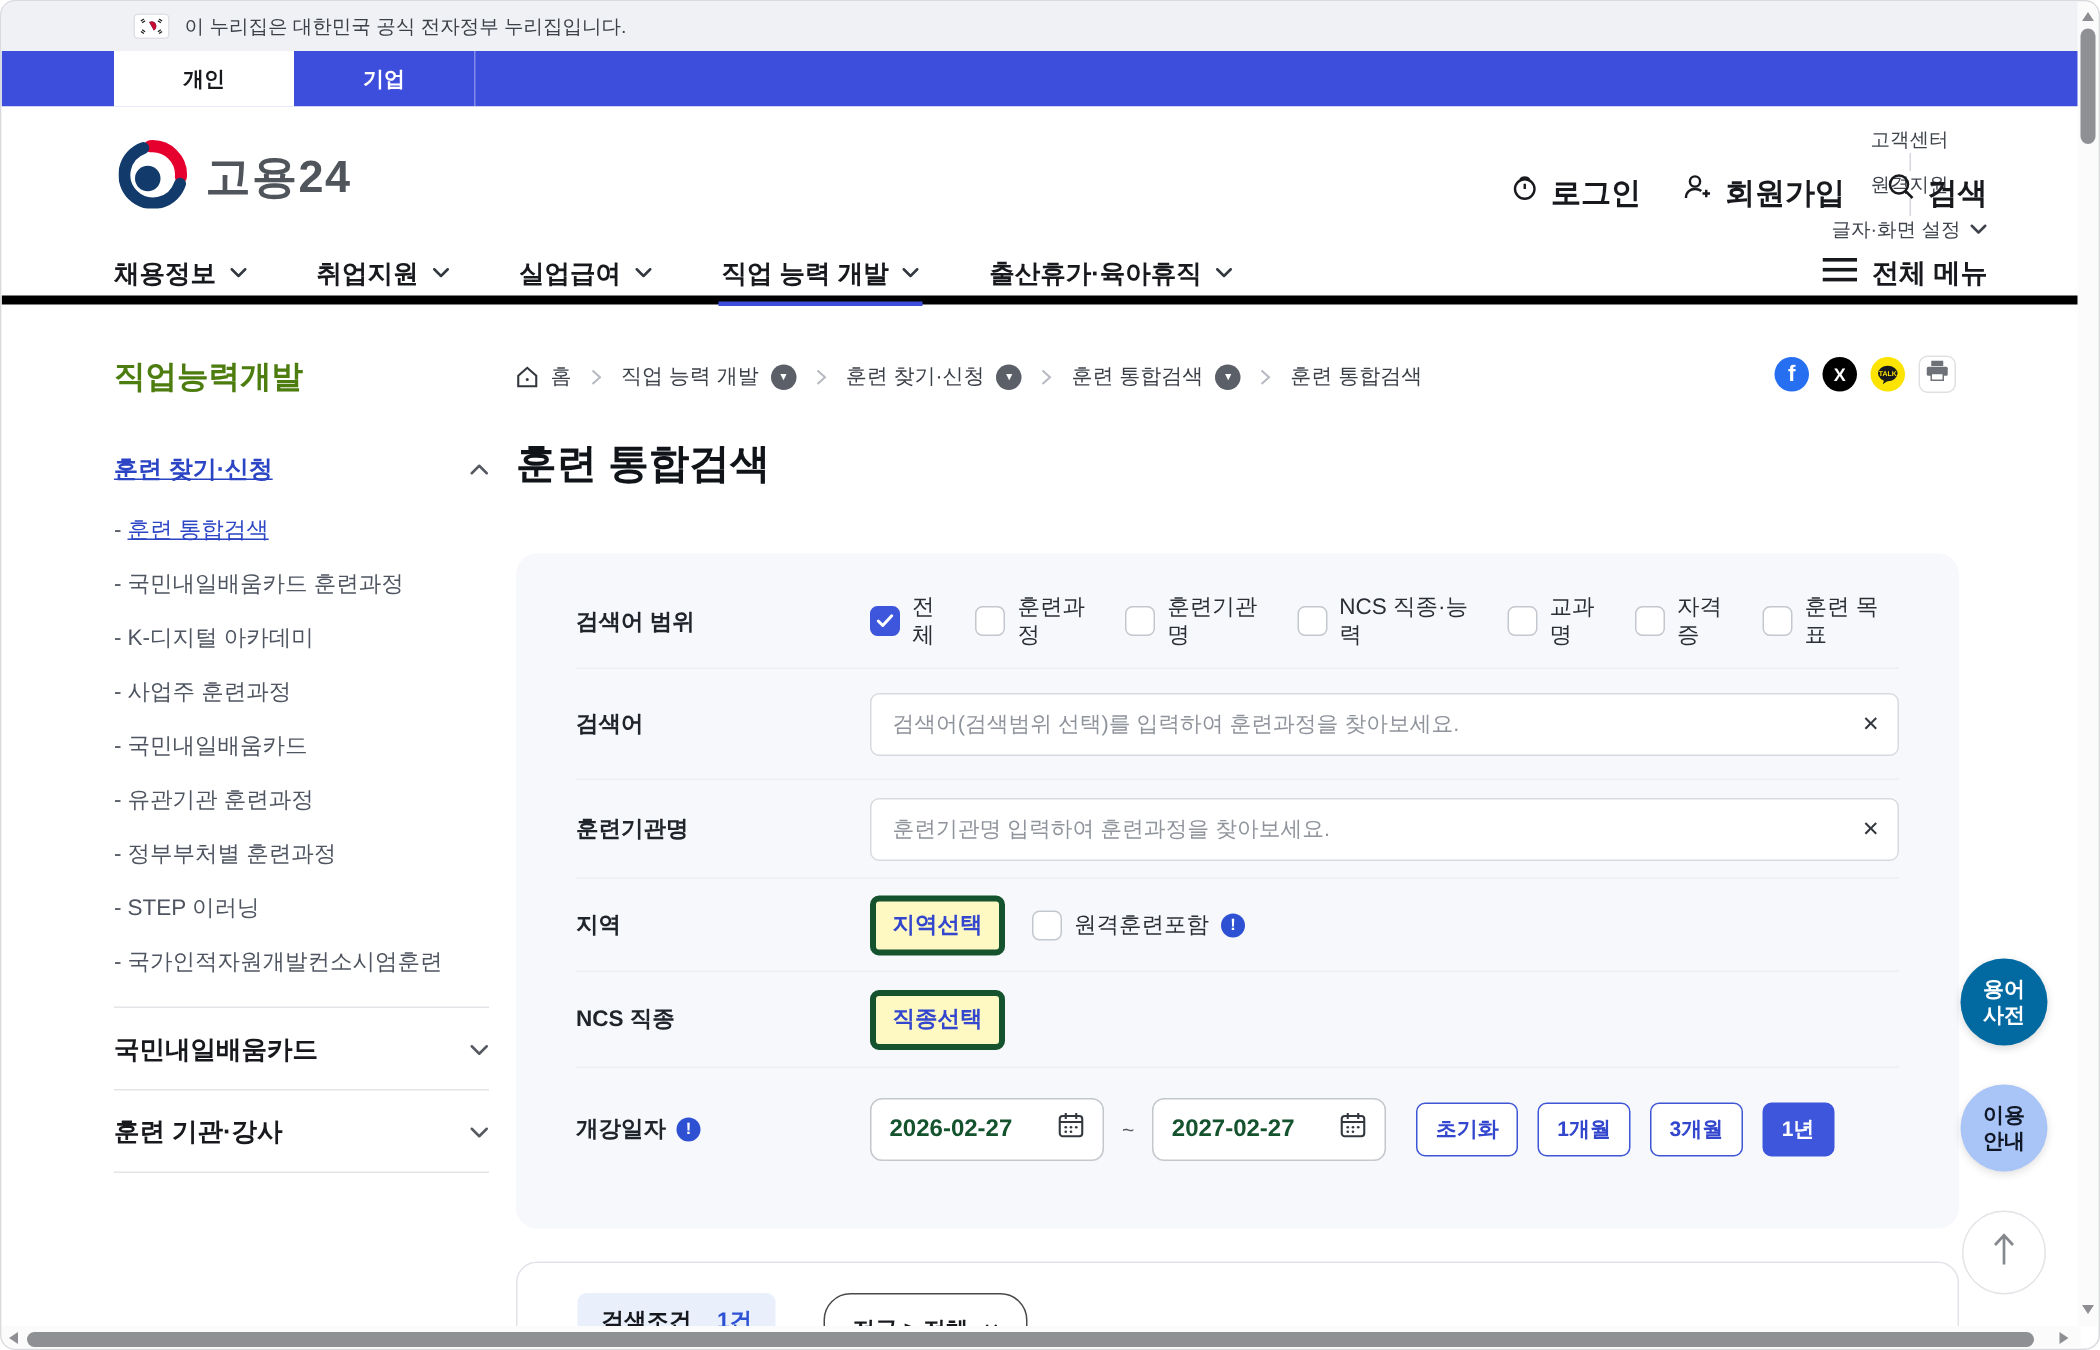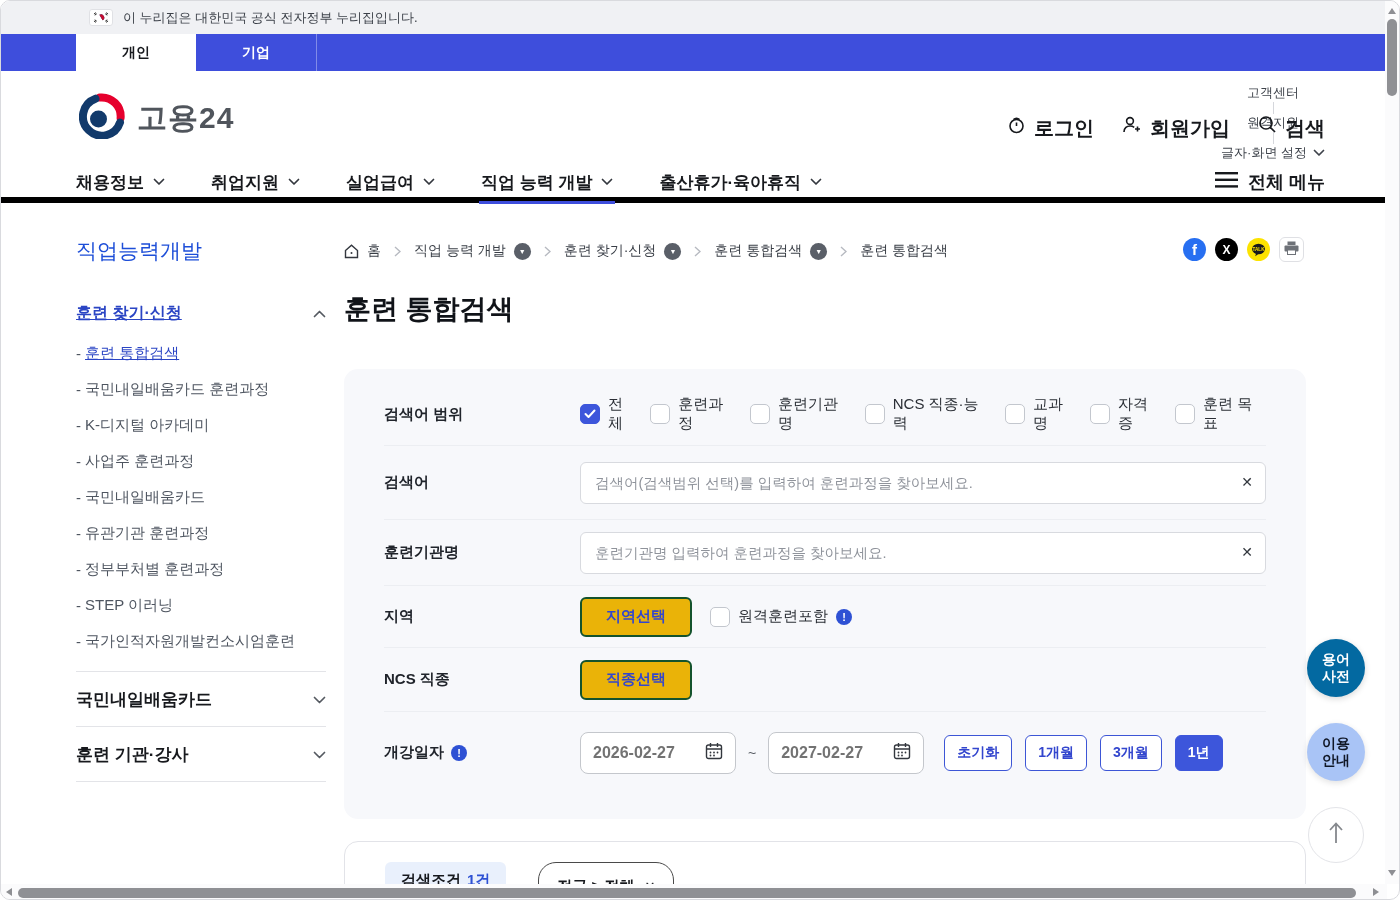--- a/index.html
+++ b/index.html
@@ -38,21 +38,21 @@
   .nav { position:absolute; top:160px; left:0; width:100%; height:42px; border-bottom:6px solid #000000; background:#fff; }
   .nav-items { position:absolute; left:75px; top:0; height:42px; display:flex; gap:46px; }
   .nav-item { position:relative; display:flex; align-items:center; gap:9px; font-size:17px; font-weight:700;
     color:#17191D; height:42px; cursor:pointer; }
   .nav-item.active::after { content:""; position:absolute; left:-2px; right:-2px; bottom:-1px; height:3px; background:#3E4EDC; }
   .all-menu { position:absolute; right:62px; top:0; height:42px; display:flex; align-items:center; gap:10px;
     font-size:18px; font-weight:700; color:#17191D; cursor:pointer; }
 
   
   .sidebar { position:absolute; left:75px; top:236px; width:250px; }
-  .sidebar-title { font-size:21px; font-weight:400; color:#1d4ed8; margin-bottom:36px; }
+  .sidebar-title { font-size:21px; font-weight:700; color:#4d7c0f; margin-bottom:36px; }
   .side-head { display:flex; justify-content:space-between; align-items:center; height:24px; cursor:pointer; }
   .side-head-label { font-size:16px; font-weight:700; color:#2B45C4; text-decoration:underline; }
   .side-list { margin-top:10px; margin-bottom:12px; }
   .side-item { font-size:15px; color:#4E5560; height:36px; display:flex; align-items:center; cursor:pointer; }
   .side-item .dash { margin-right:4px; color:#4E5560; }
   .side-item.active .lbl { color:#2B45C4; text-decoration:underline; }
   .side-divider { height:1px; background:#E3E4E8; }
   .side-collapsed { display:flex; justify-content:space-between; align-items:center; height:54px;
     font-size:17px; font-weight:700; color:#17191D; cursor:pointer; }
 
@@ -80,39 +80,39 @@
   .checks { display:flex; align-items:center; gap:13px; }
   .check { display:flex; align-items:center; gap:8px; font-size:15px; color:#2A2E35; cursor:pointer; }
   .box { width:20px; height:20px; border-radius:5px; border:1.5px solid #C3C7CE; background:#fff; flex:none;
     display:flex; align-items:center; justify-content:center; }
   .box.checked { background:#3D56DB; border-color:#3D56DB; }
   .text-wrap { position:relative; flex:1; }
   .text-input { width:100%; height:42px; background:#fff; border:1px solid #D8DADF; border-radius:6px;
     padding:0 40px 0 14px; font-size:14.5px; color:#17191D; font-family:inherit; }
   .text-input::placeholder { color:#8F939B; }
   .clear-x { position:absolute; right:13px; top:12px; font-size:14px; color:#33373E; cursor:pointer; }
-  .outline-btn { width:112px; height:40px; background:#eab308; border:2px solid #14532d; border-radius:6px;
+  .outline-btn { width:90px; height:40px; background:#fef9c3; border:4px solid #14532d; border-radius:6px;
     color:#3346CE; font-size:15px; font-weight:600; cursor:pointer; font-family:inherit; }
   .remote-check { margin-left:18px; }
   .info-dot { width:16px; height:16px; border-radius:50%; background:#2E51D4; color:#fff; font-size:11px;
     font-weight:800; display:inline-flex; align-items:center; justify-content:center; cursor:pointer; }
   .date-box { width:156px; height:42px; background:#fff; border:1px solid #C4C7CC; border-radius:8px;
     display:flex; align-items:center; justify-content:space-between; padding:0 12px; cursor:pointer; }
-  .date-val { font-size:16px; font-weight:600; color:#737373; }
+  .date-val { font-size:16px; font-weight:600; color:#14532d; }
   .tilde { margin:0 12px; color:#555A61; font-size:14px; }
   .quick { display:flex; gap:13px; margin-left:20px; }
   .quick-btn { height:36px; padding:0 12px; background:#fff; border:1px solid #3D56D6; border-radius:6px;
     color:#3346CE; font-size:14px; font-weight:600; cursor:pointer; font-family:inherit; }
   .quick-btn.active { background:#3D56DB; border-color:#3D56DB; color:#fff; }
 
   
   .result-card { position:absolute; left:343px; top:840px; width:962px; height:120px; background:#fff;
     border:1px solid #E2E3E8; border-radius:14px; padding:20px 40px; display:flex; gap:32px; align-items:flex-start; }
   .cond-badge { background:#E9F0FC; border-radius:6px; padding:9px 16px; font-size:15px; font-weight:700;
-    color:#16181D; display:flex; gap:6px; }
+    color:#16181D; display:flex; gap:17px; }
   .cond-count { color:#2E51D4; }
   .chip { border:1px solid #4A4A4A; border-radius:18px; padding:14px 18px; font-size:15px; font-weight:600;
     color:#17191D; display:flex; align-items:center; gap:10px; cursor:pointer; background:#fff; }
 
   
   .float-btn { position:absolute; width:58px; height:58px; border-radius:50%; display:flex; align-items:center;
     justify-content:center; text-align:center; font-size:14px; font-weight:700; line-height:1.2; cursor:pointer; }
   .f-gloss { left:1306px; top:638px; background:#0369a1; color:#fff; box-shadow:0 2px 6px rgba(0,0,0,.15); }
   .f-guide { left:1306px; top:722px; background:#A9C4F6; color:#101726; box-shadow:0 2px 6px rgba(0,0,0,.12); }
   .f-top { left:1307px; top:806px; width:56px; height:56px; background:#fff; border:1px solid #E3E4E8; }

